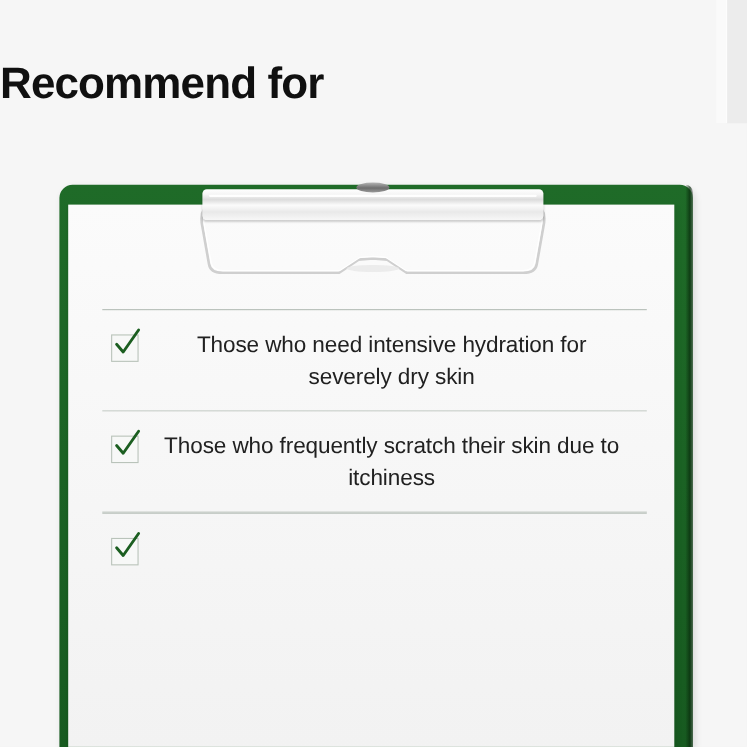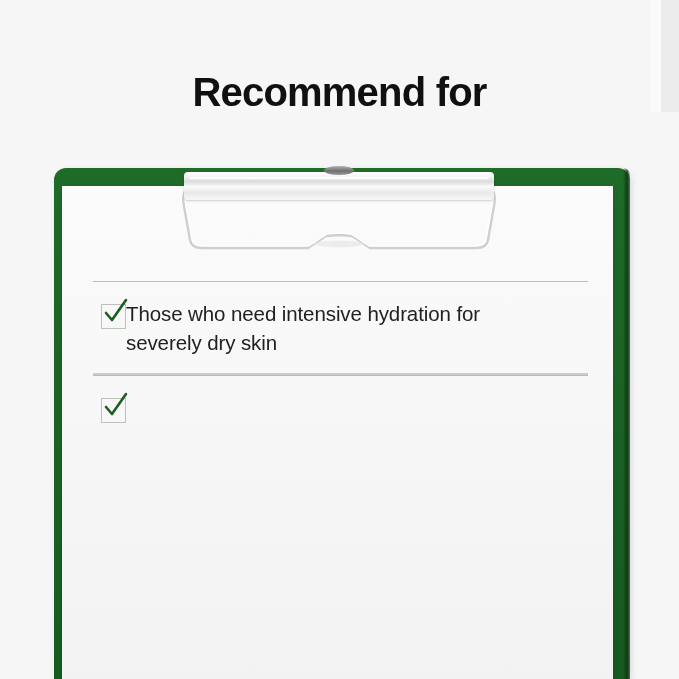--- a/index.html
+++ b/index.html
@@ -39,23 +39,22 @@
     top: 0;
     width: 9px;
     height: 112px;
     background: #fafafa;
   }
 
   
   #page-title {
     position: absolute;
     left: 0;
-    top: 70px;
+    top: 54px;
     width: 679px;
-    text-align: center;
     font-size: 40px;
     font-weight: 800;
     letter-spacing: -0.8px;
     color: #101010;
     font-family: "Liberation Sans", sans-serif;
   }
 
   
   #clipboard {
     position: absolute;
@@ -170,27 +169,28 @@
   }
   .checkbox svg {
     position: absolute;
     left: -2px;
     top: -8px;
     width: 30px;
     height: 30px;
     overflow: visible;
   }
   .row-text {
-    margin-left: 0;
+    margin-left: 15px;
     font-size: 20.5px;
     line-height: 29px;
     color: #212121;
     font-family: "Liberation Sans", sans-serif;
     letter-spacing: -0.1px;
     max-width: 430px;
+    text-align: center;
   }
 </style>
 </head>
 <body>
 
 <div id="stage">
 
   <div id="right-strip-edge"></div>
   <div id="right-strip"></div>
 
@@ -225,20 +225,28 @@
       <div class="checkbox">
         <svg viewBox="0 0 30 30">
           <path d="M6 16 L12 23 L26 3" fill="none" stroke="#1b5e20" stroke-width="2.6" stroke-linecap="round" stroke-linejoin="round"></path>
         </svg>
       </div>
       <div class="row-text">Those who need intensive hydration for severely dry skin</div>
     </div>
 
     <div class="sep light"></div>
 
+    <div class="row">
+      <div class="checkbox">
+        <svg viewBox="0 0 30 30">
+          <path d="M6 16 L12 23 L26 3" fill="none" stroke="#1b5e20" stroke-width="2.6" stroke-linecap="round" stroke-linejoin="round"></path>
+        </svg>
+      </div>
+      <div class="row-text">Those who frequently scratch their skin due to itchiness</div>
+    </div>
 
     <div class="sep light"></div>
 
 
     <div class="sep"></div>
 
     <div class="row">
       <div class="checkbox">
         <svg viewBox="0 0 30 30">
           <path d="M6 16 L12 23 L26 3" fill="none" stroke="#1b5e20" stroke-width="2.6" stroke-linecap="round" stroke-linejoin="round"></path>

